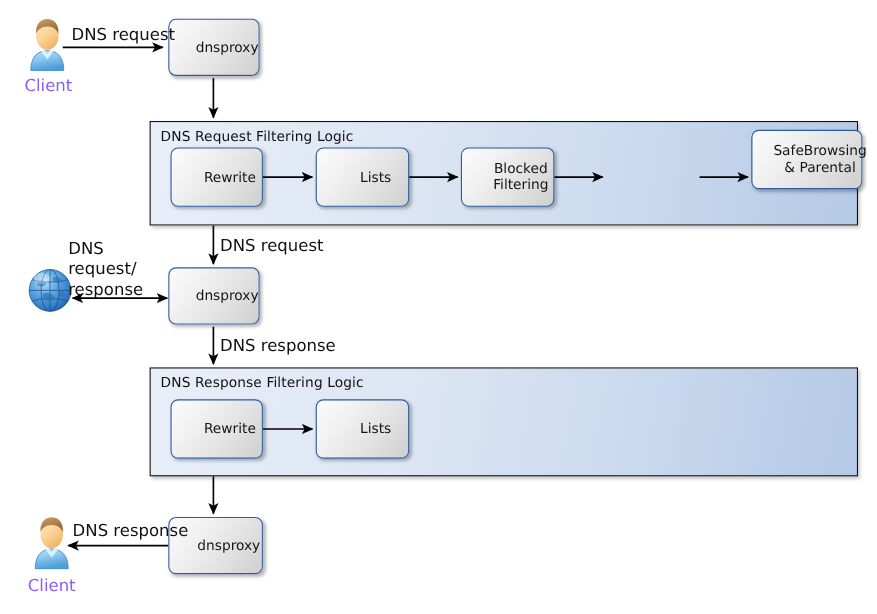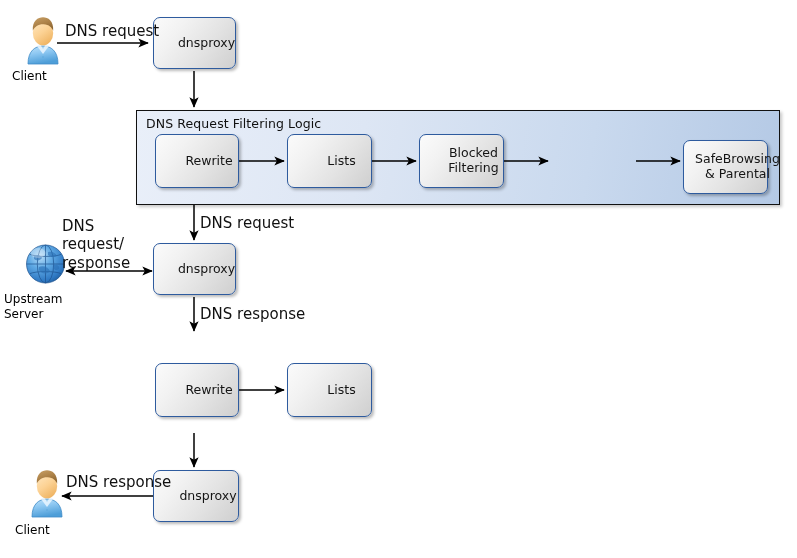--- a/index.html
+++ b/index.html
@@ -74,36 +74,39 @@
     z-index: 7;
     font-size: 15px;
     color: #101010;
     white-space: nowrap;
     line-height: 1.22;
   }
   .label.center { text-align: left; }
   .actor-caption {
     position: absolute;
     z-index: 7;
-    font-size: 12px;
-    color: #000000;
-    text-align: left;
+    font-size: 15px;
+    color: #8b5cf6;
+    text-align: center;
     line-height: 1.22;
     white-space: nowrap;
   }
 </style>
 </head>
 <body>
 
 <div id="diagram">
 
   <div class="panel" style="left:136px; top:110px; width:644px; height:95px;">
     <div class="panel-title">DNS Request Filtering Logic</div>
   </div>
 
+  <div class="panel" style="left:136px; top:334px; width:644px; height:99px;">
+    <div class="panel-title">DNS Response Filtering Logic</div>
+  </div>
 
   <svg class="layer-svg" id="edges-layer" viewBox="0 0 797 558" xmlns="http://www.w3.org/2000/svg">
     <defs>
       <marker id="arrowEnd" viewBox="0 0 10 10" refX="9.2" refY="5" markerWidth="7" markerHeight="7" orient="auto-start-reverse">
         <path d="M 0 0.6 L 10 5 L 0 9.4 L 2.4 5 z" fill="#000000"></path>
       </marker>
       <marker id="arrowStart" viewBox="0 0 10 10" refX="9.2" refY="5" markerWidth="7" markerHeight="7" orient="auto-start-reverse">
         <path d="M 0 0.6 L 10 5 L 0 9.4 L 2.4 5 z" fill="#000000"></path>
       </marker>
     </defs>
@@ -154,21 +157,21 @@
   </div>
 
   <div class="node" style="left:419px; top:134px; width:85px; height:54px;text-align:center;">
     <div>
       <span>Blocked</span>
       <span>Filtering</span>
     </div>
   </div>
 
 
-  <div class="node" style="left:683px; top:140px; width:85px; height:54px;">
+  <div class="node" style="left:683px; top:118px; width:101px; height:54px;">
     <div>
       <span>SafeBrowsing</span>
       <span>&amp; Parental</span>
     </div>
   </div>
 
   <div class="node" style="left:155px; top:363px; width:84px; height:54px;">
     <span>Rewrite</span>
   </div>
 
@@ -234,24 +237,20 @@
       <path d="M13,30 L19,38 L25,30 L22,28 L19,33 L16,28 Z" fill="#eaf6ff" opacity="0.85"></path>
       <ellipse cx="19" cy="17" rx="10.2" ry="12.3" fill="url(#skinGrad)"></ellipse>
       <path d="M8.8,14.5 C8.2,4.5 14,1.2 19,1.2 C24,1.2 29.8,4.5 29.2,14.8 C27.6,11.4 25.4,8.6 19.6,8.2 C14.2,8 10.8,10.6 8.8,14.5 Z" fill="url(#hairGrad)"></path>
       <circle cx="19" cy="41" r="0.75" fill="#5aa5db"></circle>
       <circle cx="19" cy="45" r="0.75" fill="#5aa5db"></circle>
     </g>
   </svg>
 
   <div class="actor-caption" style="left:12px; top:69px; width:64px;">Client</div>
 
-  <div class="actor-caption" style="left:4px; top:292px; width:84px;">
-    <div>Upstream</div>
-    <div>Server</div>
-  </div>
 
   <div class="actor-caption" style="left:15px; top:523px; width:64px;">Client</div>
 
   <div class="label" style="left:65px; top:22px;">DNS request</div>
 
   <div class="label center" style="left:62px; top:217px; width:96px;">
     <div>DNS</div>
     <div>request/</div>
     <div>response</div>
   </div>

